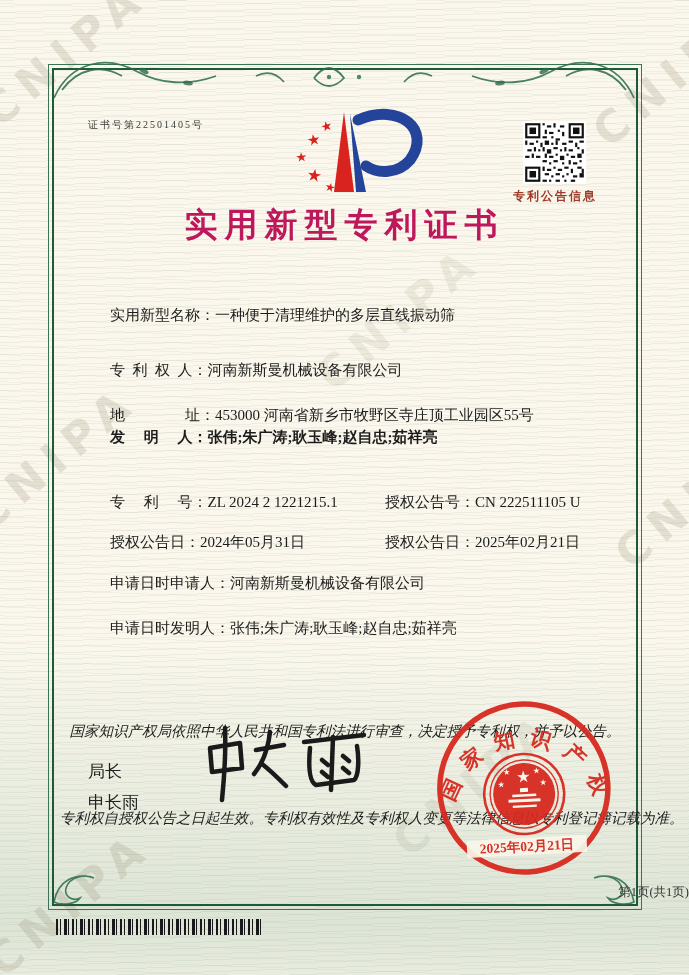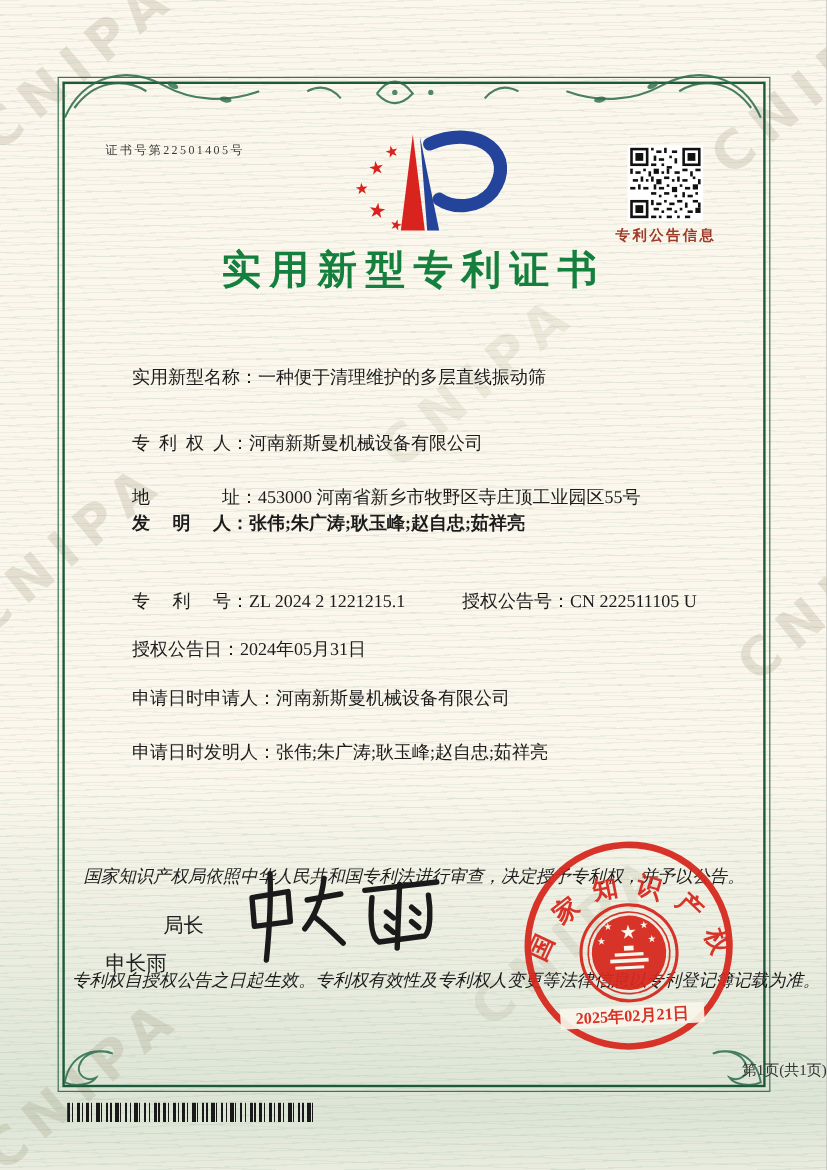--- a/index.html
+++ b/index.html
@@ -37,31 +37,31 @@
   .wm.light{color:rgba(150,140,115,0.14);}
   .cert-no{position:absolute;left:88px;top:118px;font-size:10px;letter-spacing:2px;color:#3a3a3a;white-space:pre;}
   .logo{position:absolute;left:282px;top:104px;width:176px;height:104px;}
   .qr{position:absolute;left:523px;top:121px;width:63px;height:63px;background:#fff;}
   .qr-caption{
     position:absolute;left:500px;top:188px;width:110px;text-align:center;
     font-size:12px;font-weight:700;letter-spacing:2px;color:#9e3a28;
   }
   .title{
     position:absolute;left:0;top:203px;width:689px;text-align:center;
-    font-size:33px;font-weight:700;letter-spacing:7px;color:#15803d;white-space:pre;font-family:Liberation Serif, serif;
+    font-size:33px;font-weight:700;letter-spacing:7px;color:#be185d;white-space:pre;font-family:Liberation Serif, serif;
   }
   .row{position:absolute;left:95px;font-size:15px;line-height:22px;color:#1c1c1c;white-space:pre;}
   .row .lbl{white-space:pre;}
   .row .val{white-space:pre;}
   .row.col2{left:370px;}
   .legal{
     position:absolute;left:60px;top:659px;width:570px;text-align:center;
     font-size:14.5px;line-height:29px;font-style:italic;color:#1c1c1c;white-space:pre;
   }
-  .signer-role{position:absolute;left:88px;top:760px;font-size:17px;font-family:Liberation Mono, monospace;color:#222;margin-left:48px;}
+  .signer-role{position:absolute;left:88px;top:760px;font-size:17px;font-family:Liberation Mono, monospace;color:#222;}
   .signer-name{position:absolute;left:88px;top:791px;font-size:17px;font-family:Liberation Sans, sans-serif;color:#222;}
   .signature{position:absolute;left:196px;top:718px;width:190px;height:98px;}
   .seal{position:absolute;left:432px;top:698px;width:185px;height:185px;transform:rotate(-3deg);opacity:0.94;}
   .footer-page{position:absolute;left:0;top:884px;width:689px;text-align:right;font-size:12.5px;color:#333;white-space:pre;}
   .barcode{
     position:absolute;left:56px;top:919px;width:206px;height:16px;
     background:repeating-linear-gradient(90deg,#191919 0 2px,transparent 2px 4px,#191919 4px 5px,transparent 5px 8px,#191919 8px 11px,transparent 11px 12px,#191919 12px 13px,transparent 13px 16px);
   }
   .garland{position:absolute;left:48px;top:38px;width:592px;height:78px;pointer-events:none;}
   .corner-curl{position:absolute;width:70px;height:42px;pointer-events:none;}
@@ -230,20 +230,23 @@
   </div>
   <div class="row" style="top:469px;">
     <span class="lbl">专     利     号：</span><span class="val">ZL 2024 2 1221215.1</span>
   </div>
   <div class="row col2" style="top:469px;">
     <span class="lbl">授权公告号：</span><span class="val">CN 222511105 U</span>
   </div>
   <div class="row" style="top:509px;">
     <span class="lbl">授权公告日：</span><span class="val">2024年05月31日</span>
   </div>
+  <div class="row col2" style="top:509px;">
+    <span class="lbl">授权公告日：</span><span class="val">2025年02月21日</span>
+  </div>
   <div class="row" style="top:550px;">
     <span class="lbl">申请日时申请人：</span><span class="val">河南新斯曼机械设备有限公司</span>
   </div>
   <div class="row" style="top:595px;">
     <span class="lbl">申请日时发明人：</span><span class="val">张伟;朱广涛;耿玉峰;赵自忠;茹祥亮</span>
   </div>
 
   <div class="legal">
     <div>国家知识产权局依照中华人民共和国专利法进行审查，决定授予专利权，并予以公告。</div>
     <div>专利权自授权公告之日起生效。专利权有效性及专利权人变更等法律信息以专利登记簿记载为准。</div>

